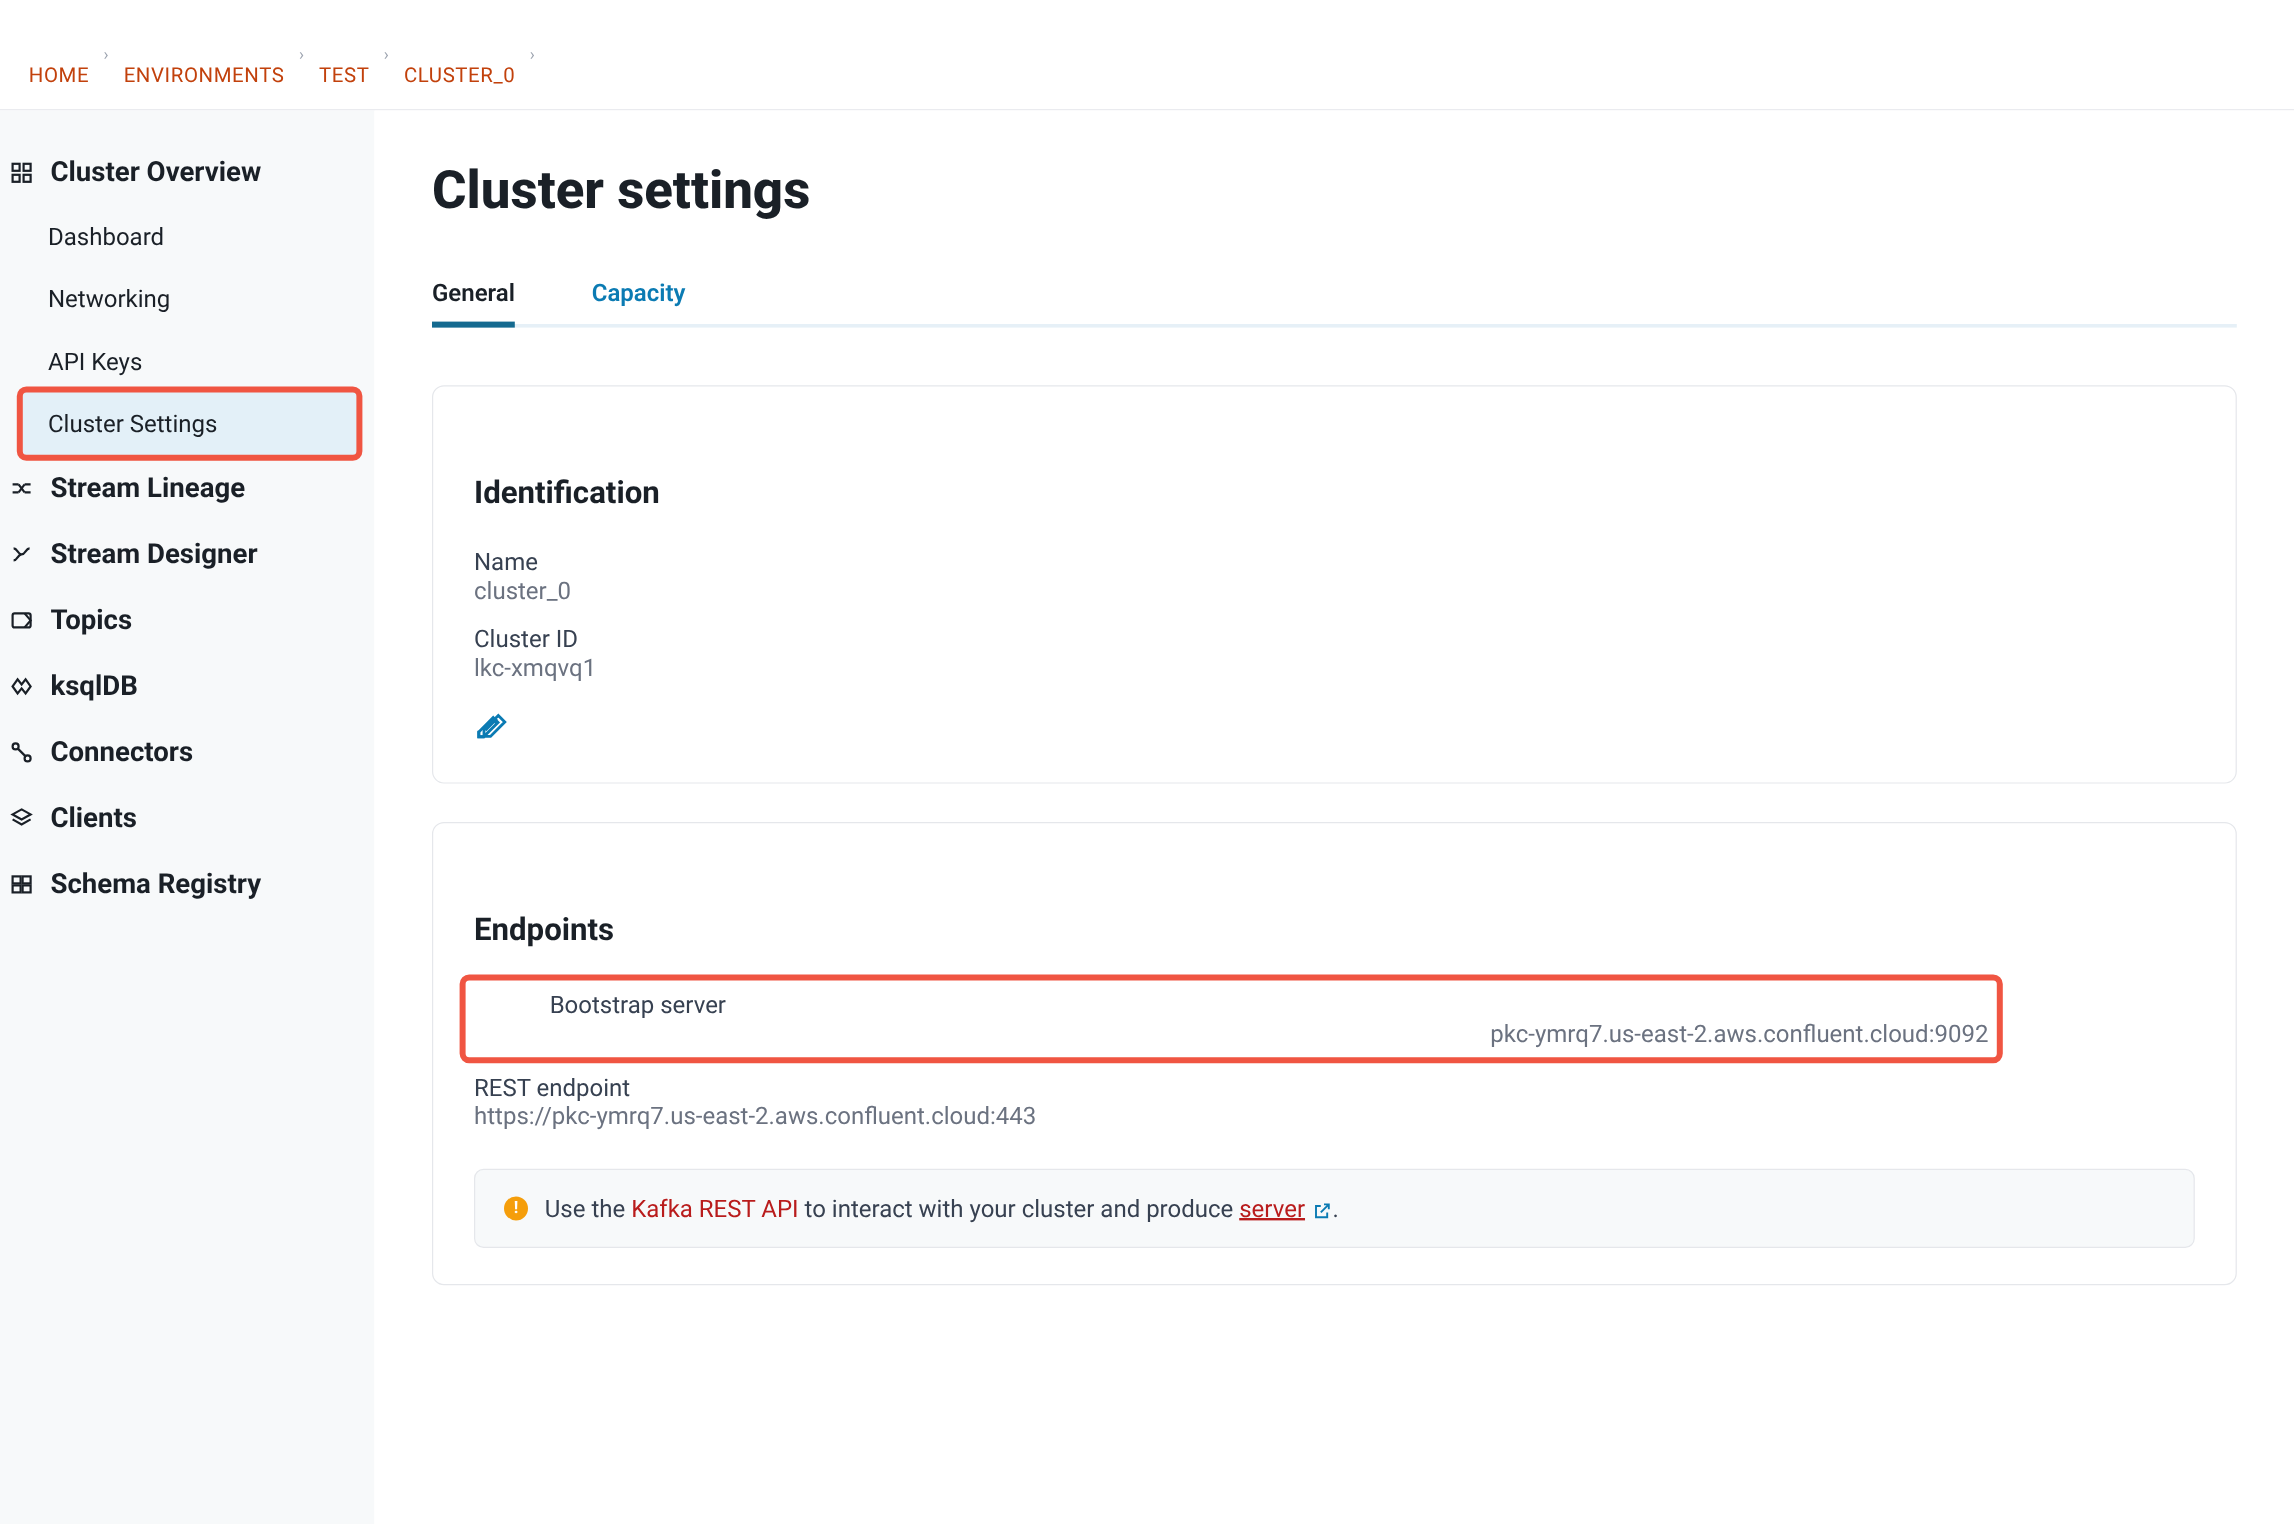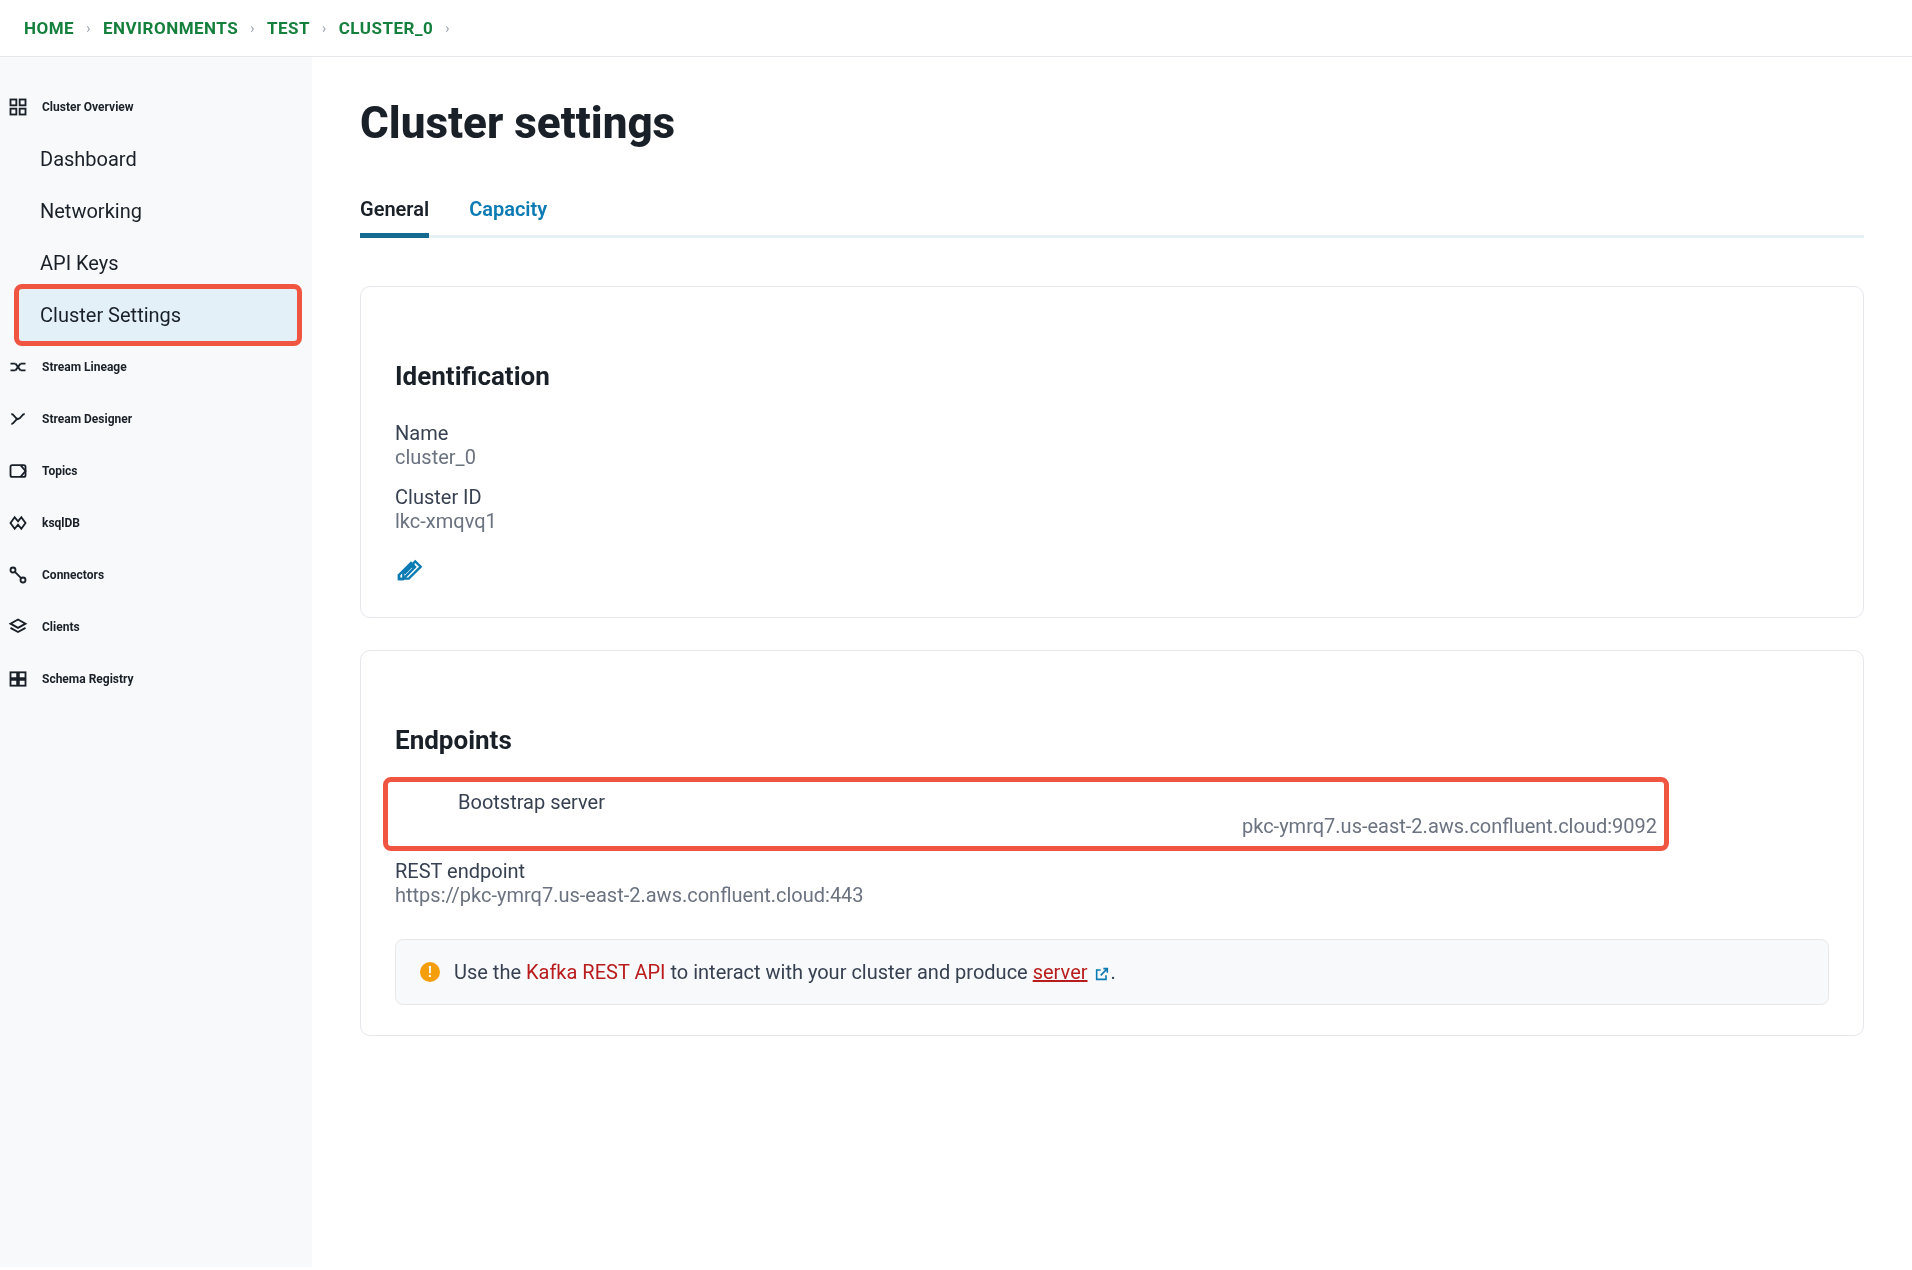--- a/index.html
+++ b/index.html
@@ -18,23 +18,24 @@
       display: flex;
       align-items: center;
       gap: 12px;
       padding: 18px 24px;
       border-bottom: 1px solid #e5e7eb;
       font-size: 17px;
       letter-spacing: 0.5px;
       color: #6b7280;
     }
     .breadcrumb-item {
-      font-weight: 700;
-      color: #15803d;
+      font-weight: 400;
+      color: #c2410c;
       text-decoration: none;
+      margin-top: 35px;
     }
     .breadcrumb-sep {
       color: #9ca3af;
       font-size: 14px;
     }
     
     
     .layout {
       display: flex;
       min-height: calc(100vh - 60px);
@@ -44,21 +45,21 @@
     .sidebar {
       width: 312px;
       background: #f7f9fa;
       padding: 24px 0;
     }
     .nav-group-header, .nav-item {
       display: flex;
       align-items: center;
       gap: 12px;
       padding: 14px 10px 14px 6px;
-      font-size: 12px;
+      font-size: 23px;
       font-weight: 700;
       color: #1a2027;
       text-decoration: none;
       cursor: pointer;
     }
     .nav-child {
       padding: 14px 10px 14px 40px;
       font-size: 20px;
       font-weight: 400;
       color: #1a2027;
@@ -94,21 +95,21 @@
     .page-title {
       font-size: 44px;
       font-weight: 800;
       color: #1a2027;
       margin-bottom: 48px;
     }
     
     
     .tabs {
       display: flex;
-      gap: 40px;
+      gap: 64px;
       border-bottom: 3px solid #e6f0f7;
       margin-bottom: 48px;
     }
     .tab {
       padding: 0 0 14px 0;
       font-size: 20px;
       font-weight: 600;
       color: #6b7280;
       cursor: pointer;
       position: relative;

